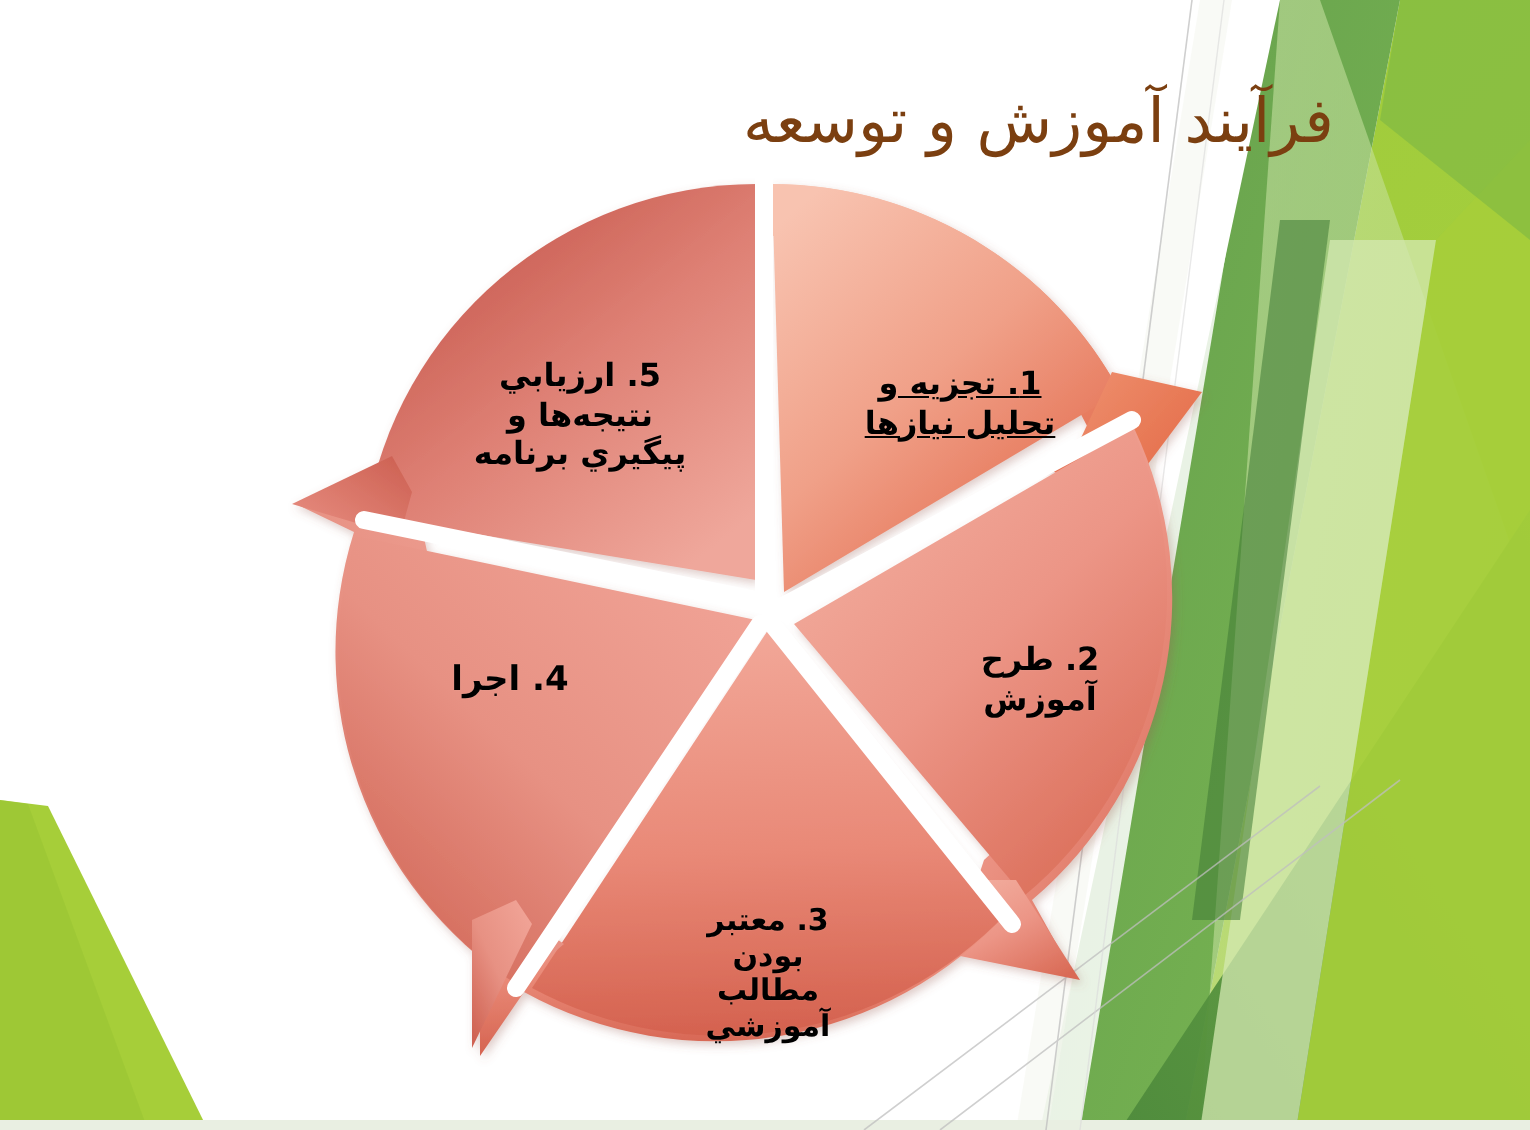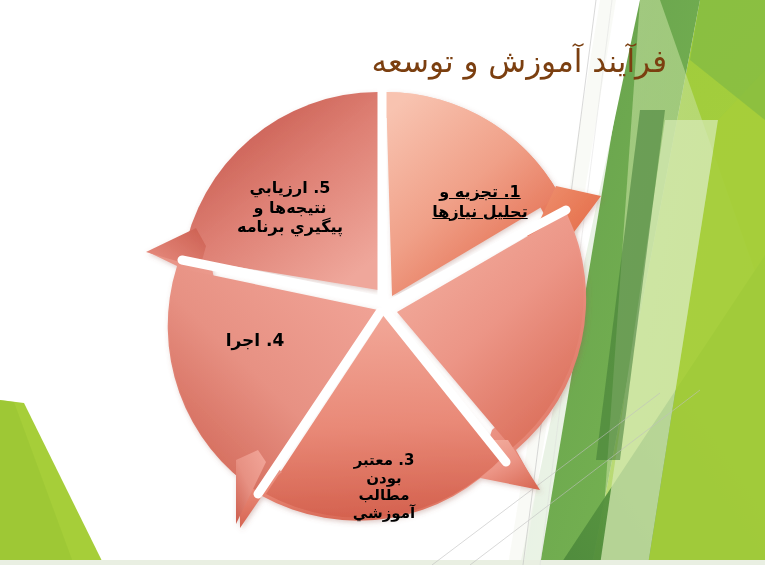--- a/index.html
+++ b/index.html
@@ -254,20 +254,22 @@
       <line x1="386" y1="312" x2="506" y2="462"></line>
       <line x1="380" y1="312" x2="258" y2="494"></line>
       <line x1="378" y1="300" x2="182" y2="260"></line>
     </g>
   </svg>
 
   <div id="title">فرآیند آموزش و توسعه</div>
 
   <div class="seg-label" id="lbl1">1. تجزیه و
 تحلیل نیازها</div>
+  <div class="seg-label" id="lbl2">2. طرح
+آموزش</div>
   <div class="seg-label" id="lbl3">3. معتبر
 بودن
 مطالب
 آموزشي</div>
   <div class="seg-label" id="lbl4">4. اجرا</div>
   <div class="seg-label" id="lbl5">5. ارزيابي
 نتيجه‌ها و
 پيگيري برنامه</div>
 
 </div>

